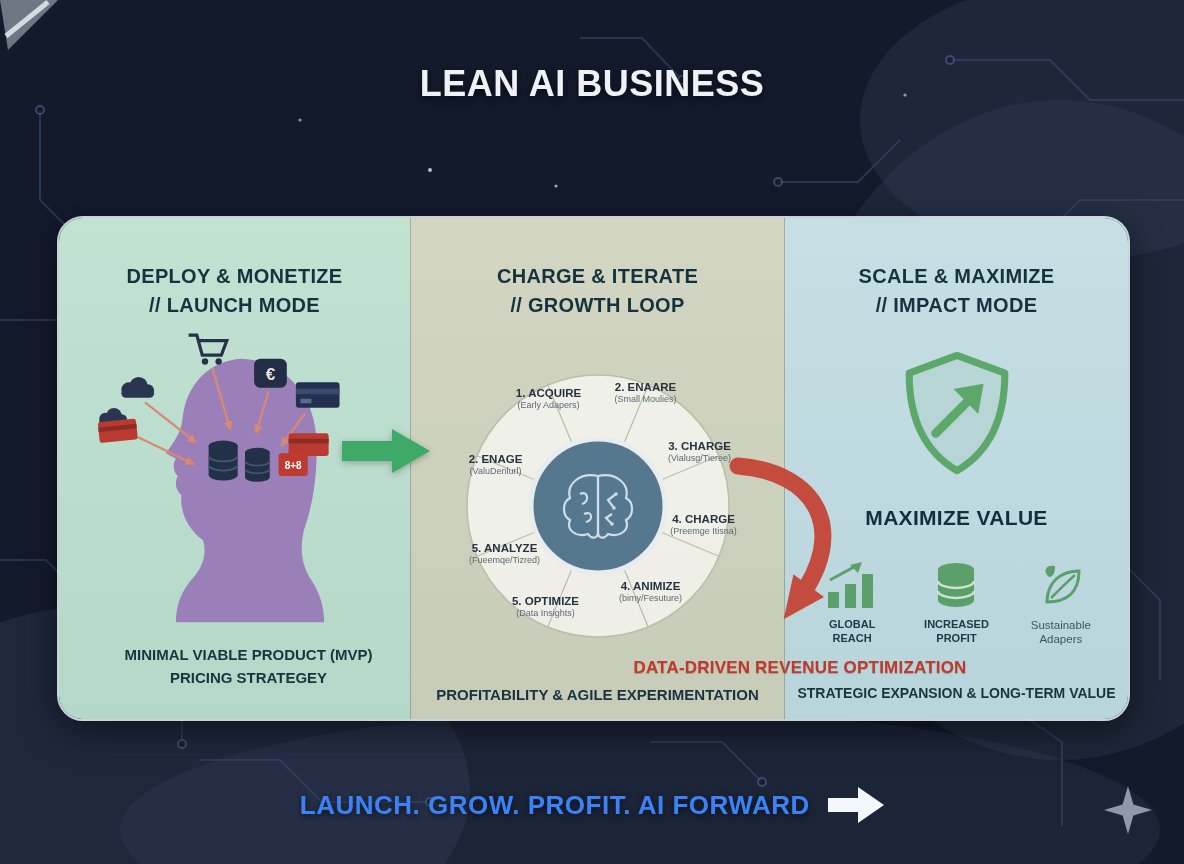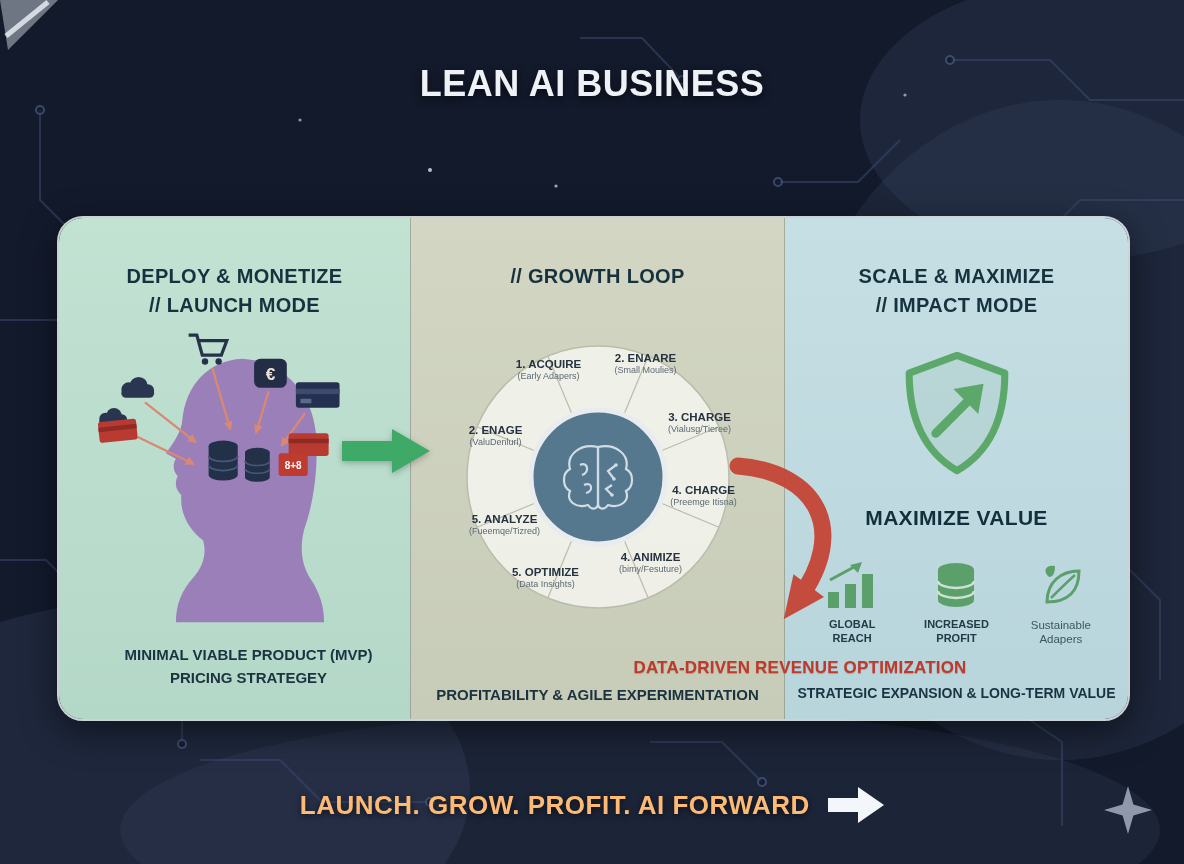--- a/index.html
+++ b/index.html
@@ -54,21 +54,21 @@
   .feature .flabel{margin-top:8px;font-size:11px;font-weight:700;color:#223a46;line-height:1.25;}
   .feature.f-soft .flabel{font-weight:400;color:#3e5560;font-size:11.5px;}
 
   
   .green-arrow{position:absolute;left:342px;top:428px;filter:drop-shadow(0 2px 3px rgba(0,0,0,.25));}
   .red-arrow{position:absolute;left:728px;top:450px;pointer-events:none;}
   .red-label{position:absolute;left:560px;top:658px;width:480px;text-align:center;
     font-size:17px;font-weight:700;color:#c0392b;letter-spacing:.2px;text-shadow:0 1px 1px rgba(60,10,5,.25);}
 
   
-  .tagline-row{position:absolute;top:786px;left:0;width:100%;text-align:center;color:#fdba74;}
+  .tagline-row{position:absolute;top:786px;left:0;width:100%;text-align:center;color:#3b82f6;}
   .tagline-row .tg{font-size:26px;font-weight:700;letter-spacing:.5px;vertical-align:middle;
     text-shadow:0 2px 6px rgba(0,0,0,.6);}
   .tagline-row svg{vertical-align:middle;margin-left:14px;}
   .sparkle{position:absolute;left:1104px;top:786px;}
 </style>
 </head>
 <body>
 
 <div class="stage">
 
@@ -214,20 +214,21 @@
       </svg>
 
       <div class="panel-footer pf-left">
         <span>MINIMAL VIABLE PRODUCT (MVP)</span>
         <span>PRICING STRATEGEY</span>
       </div>
     </div>
 
     <div class="panel panel-mid">
       <div class="panel-heading">
+        <span>CHARGE &amp; ITERATE</span>
         <span>// GROWTH LOOP</span>
       </div>
 
       <div class="wheel-wrap">
         <svg width="300" height="300" viewBox="0 0 300 300">
           <circle cx="150" cy="150" r="131" fill="#f2f2ea" fill-opacity="0.92" stroke="#b9bdab" stroke-width="1.5"></circle>
           <g stroke="#b9bdab" stroke-width="1.2">
             <path d="M212.8,124 L271,99.8"></path>
               <path d="M176,87.2 L200.2,29"></path>
             <path d="M124,87.2 L99.8,29"></path>

